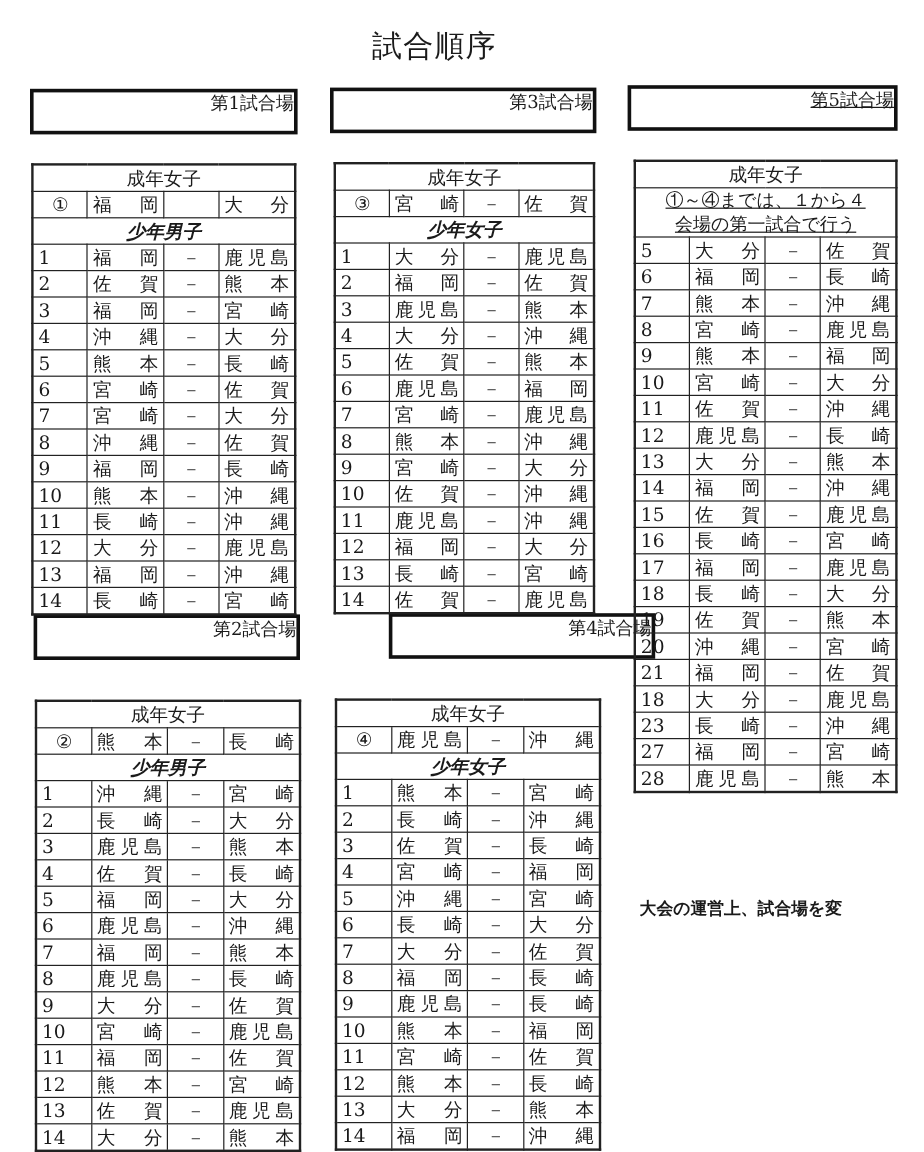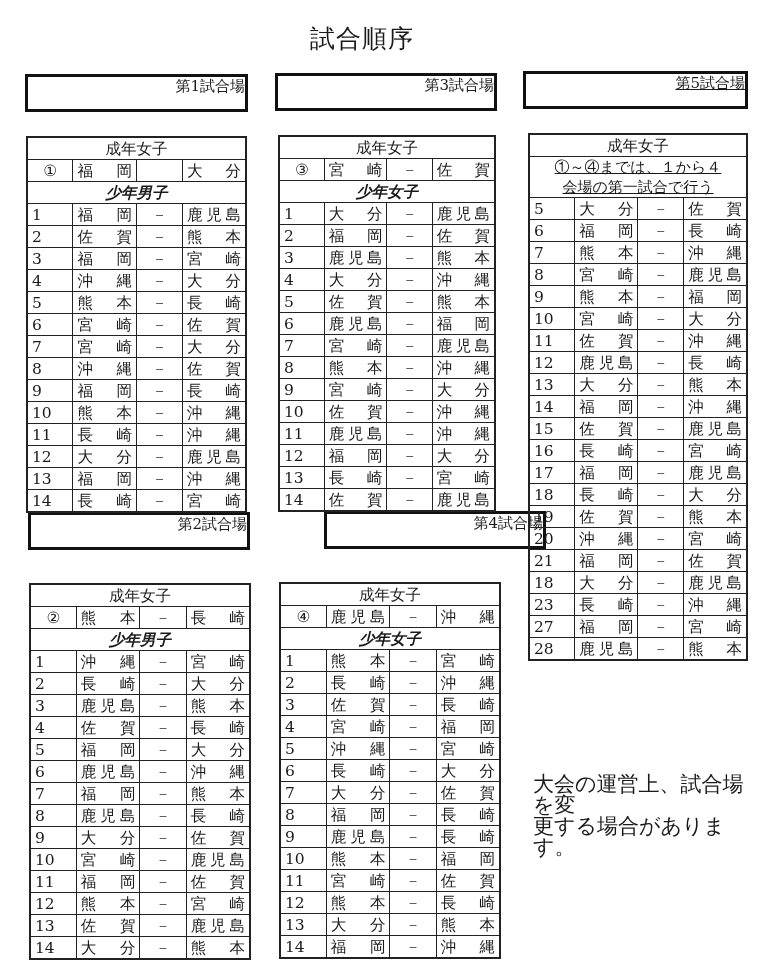--- a/index.html
+++ b/index.html
@@ -24,22 +24,23 @@
     border: 1px solid #222; height: 21px; padding: 0 4px; line-height: 20px;
     white-space: nowrap; overflow: hidden;
   }
   td.num { text-align: left; padding-left: 6px; }
   td.dash { text-align: center; color: #555; }
   td.team { text-align: justify; text-align-last: justify; }
   td.cat { text-align: center; font-size: 15.5px; }
   td.cat.bold { font-weight: bold; font-style: italic; }
   td.note { text-align: center; line-height: 21px; font-size: 15px; text-decoration: underline; }
   .footnote {
-    position: absolute; left: 533px; top: 774px; width: 225px; font-size: 21px;
+    position: absolute; left: 533px; top: 748px; width: 225px; font-size: 14px;
     line-height: 21px;
+    font-weight: bold;
   }
 </style>
 </head>
 <body>
 
 <div class="title">試合順序</div>
 
 <div class="venue-header" style="left:25px;top:74px;width:223px;">第1試合場</div>
 <div class="venue-header" style="left:275px;top:73px;width:222px;">第3試合場</div>
 <div class="venue-header" style="left:523px;top:71px;width:225px;text-decoration:underline;">第5試合場</div>
@@ -611,14 +612,13 @@
         <td class="num">14</td>
         <td class="team">福　岡</td>
         <td class="dash">－</td>
         <td class="team">沖　縄</td>
       </tr>
     </tbody>
   </table>
 
 <div class="footnote">
   <div>大会の運営上、試合場を変</div>
-  <div>更する場合があります。</div>
 </div>
 
 </body></html>

